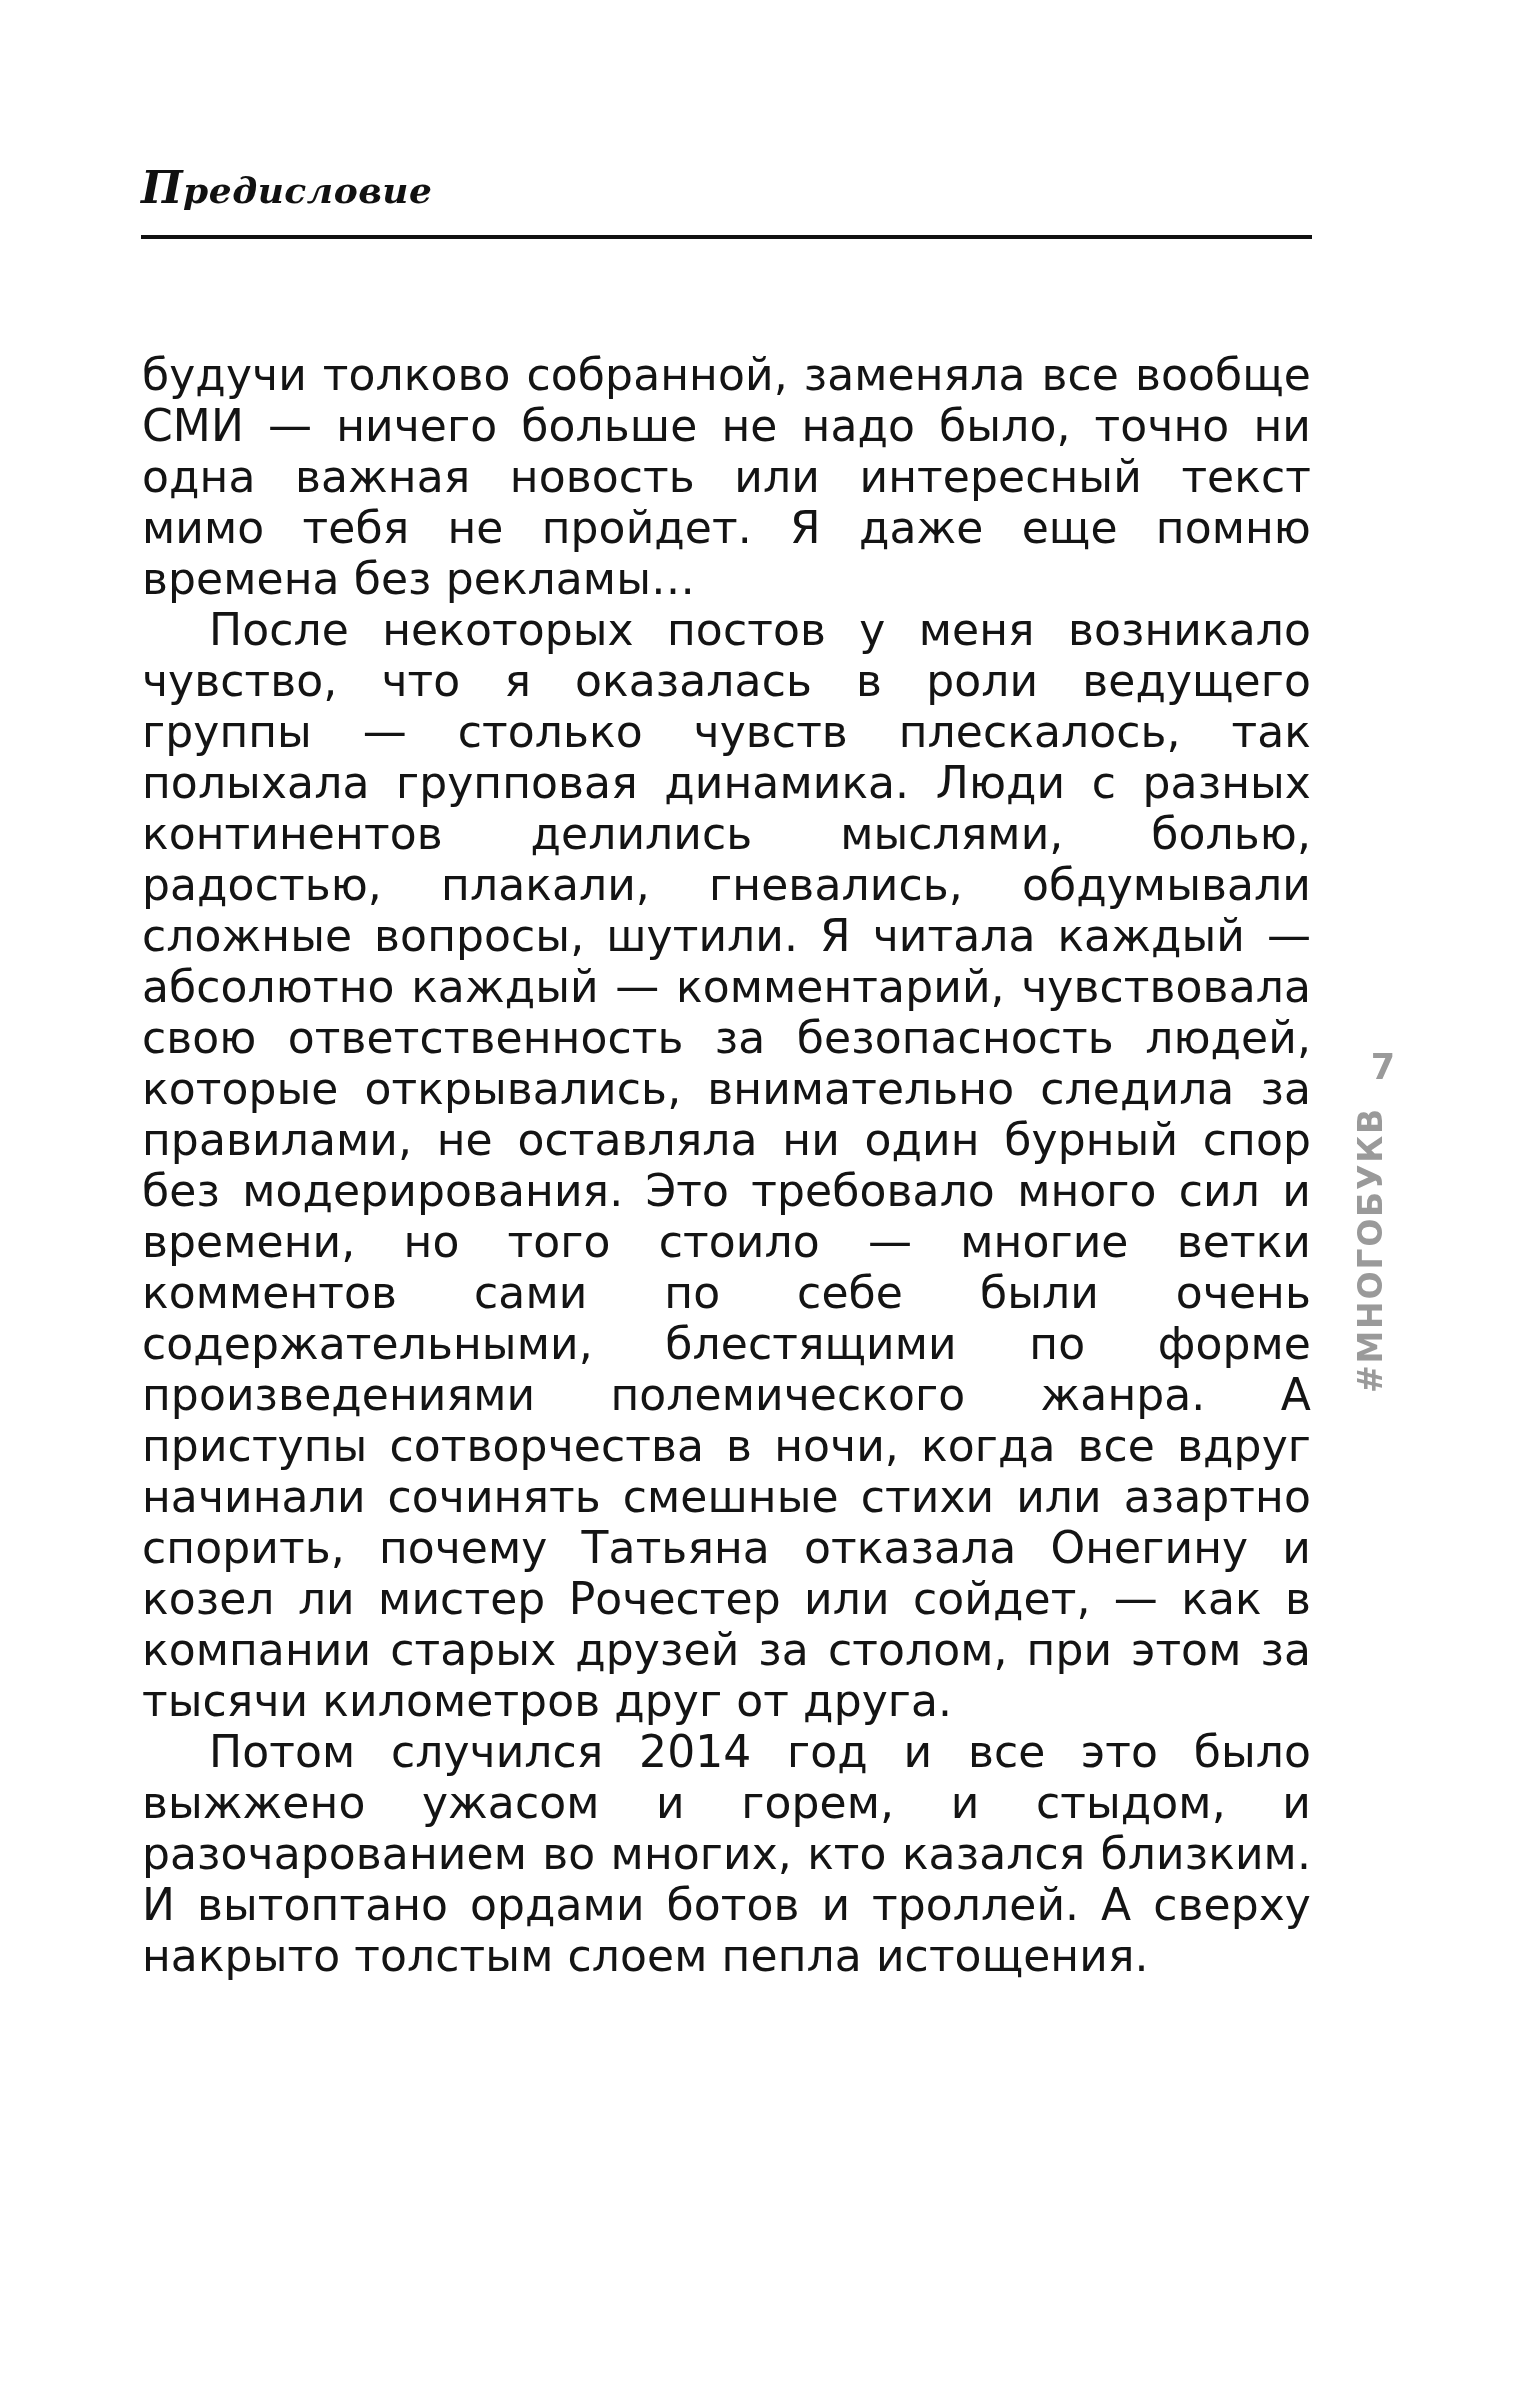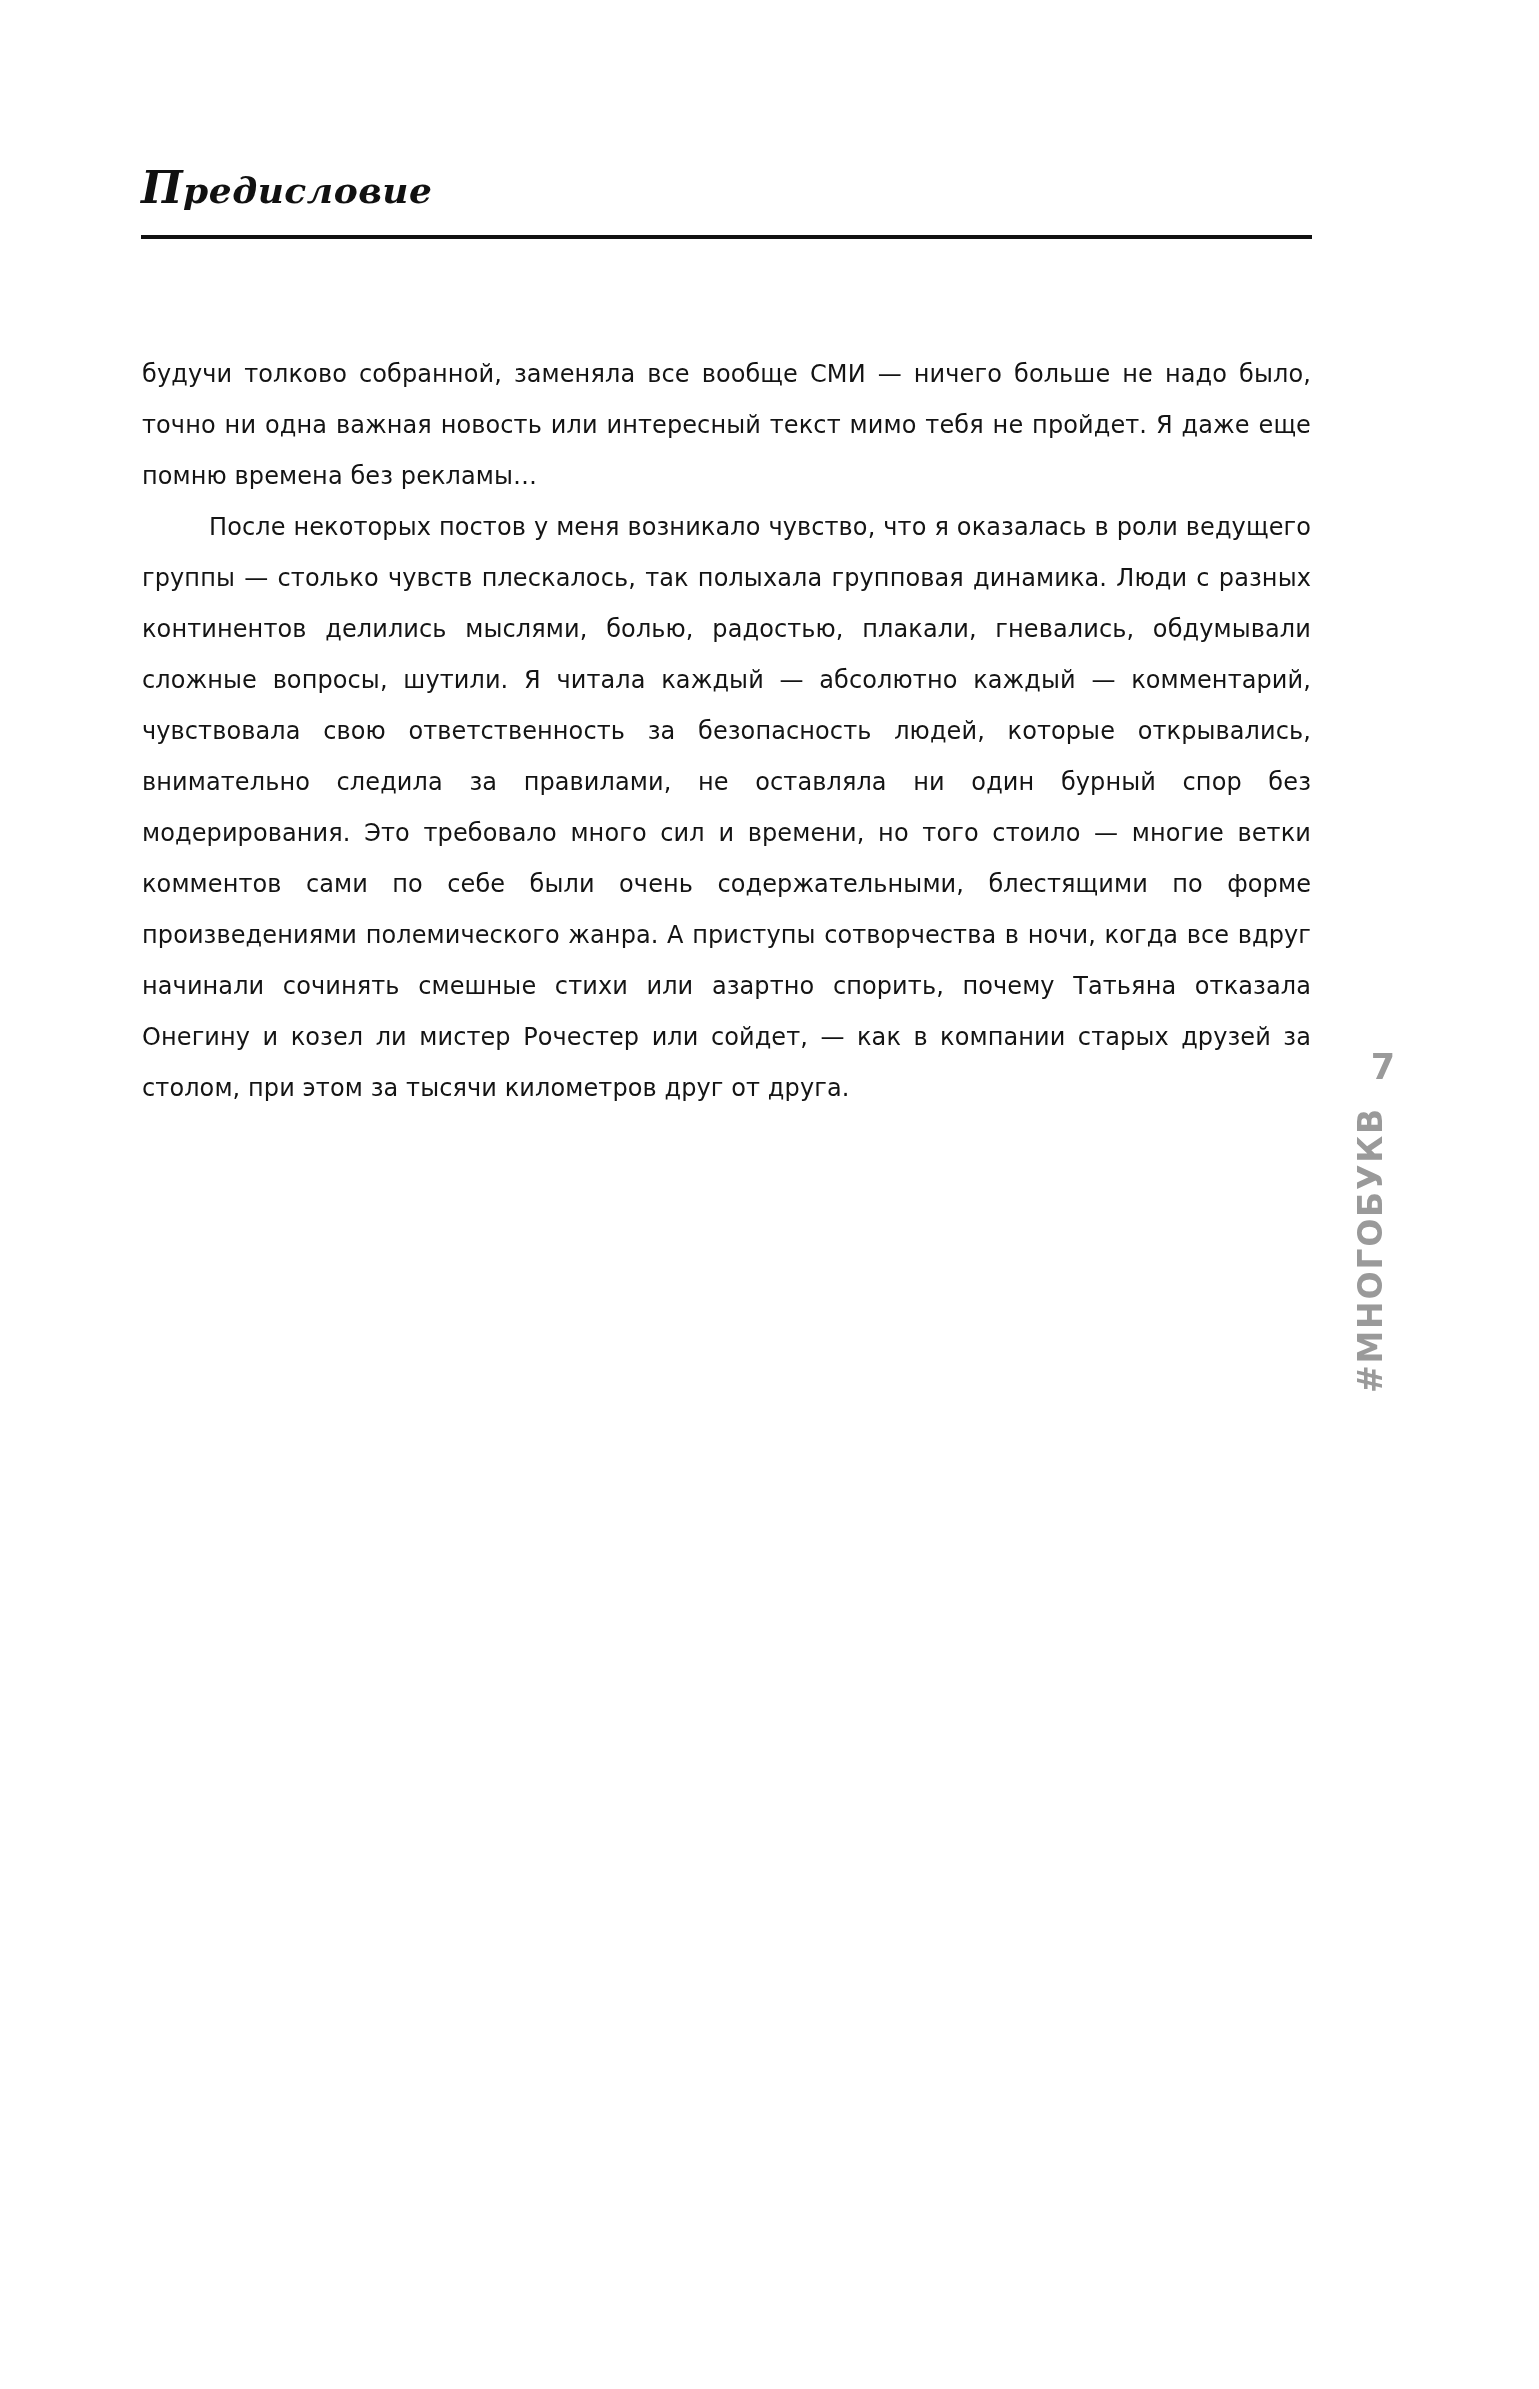--- a/index.html
+++ b/index.html
@@ -48,21 +48,21 @@
 
   
   .body-text {
     position: absolute;
     top: 349px;
     left: 142px;
     width: 1169px;
   }
   .body-text p {
     margin: 0;
-    font-size: 24px;
+    font-size: 44px;
     line-height: 51px;
     text-align: justify;
     text-justify: inter-word;
     color: #141414;
     letter-spacing: 0.1px;
   }
   .body-text p.indent {
     text-indent: 67px;
   }
 
@@ -109,20 +109,21 @@
 <div class="page">
 
   <div class="running-head">
     <span class="title"><span class="drop">П</span><span>редисловие</span></span>
   </div>
   <div class="head-rule"></div>
 
   <div class="body-text">
     <p>будучи толково собранной, заменяла все вообще СМИ — ничего больше не надо было, точно ни одна важная новость или интересный текст мимо тебя не пройдет. Я даже еще помню времена без рекламы…</p>
     <p class="indent">После некоторых постов у меня возникало чувство, что я оказалась в роли ведущего группы — столько чувств плескалось, так полыхала групповая динамика. Люди с разных континентов делились мыслями, болью, радостью, плакали, гневались, обдумывали сложные вопросы, шутили. Я читала каждый — абсолютно каждый — комментарий, чувствовала свою ответственность за безопасность людей, которые открывались, внимательно следила за правилами, не оставляла ни один бурный спор без модерирования. Это требовало много сил и времени, но того стоило — многие ветки комментов сами по себе были очень содержательными, блестящими по форме произведениями полемического жанра. А приступы сотворчества в ночи, когда все вдруг начинали сочинять смешные стихи или азартно спорить, почему Татьяна отказала Онегину и козел ли мистер Рочестер или сойдет, — как в компании старых друзей за столом, при этом за тысячи километров друг от друга.</p>
+    <p class="indent">Потом случился 2014 год и все это было выжжено ужасом и горем, и стыдом, и разочарованием во многих, кто казался близким. И вытоптано ордами ботов и троллей. А сверху накрыто толстым слоем пепла истощения.</p>
   </div>
 
   <div class="side-marker">
     <div class="pagenum">7</div>
   </div>
   <div class="side-vertical">
     <span>#МНОГОБУКВ</span>
   </div>
 
 </div>

